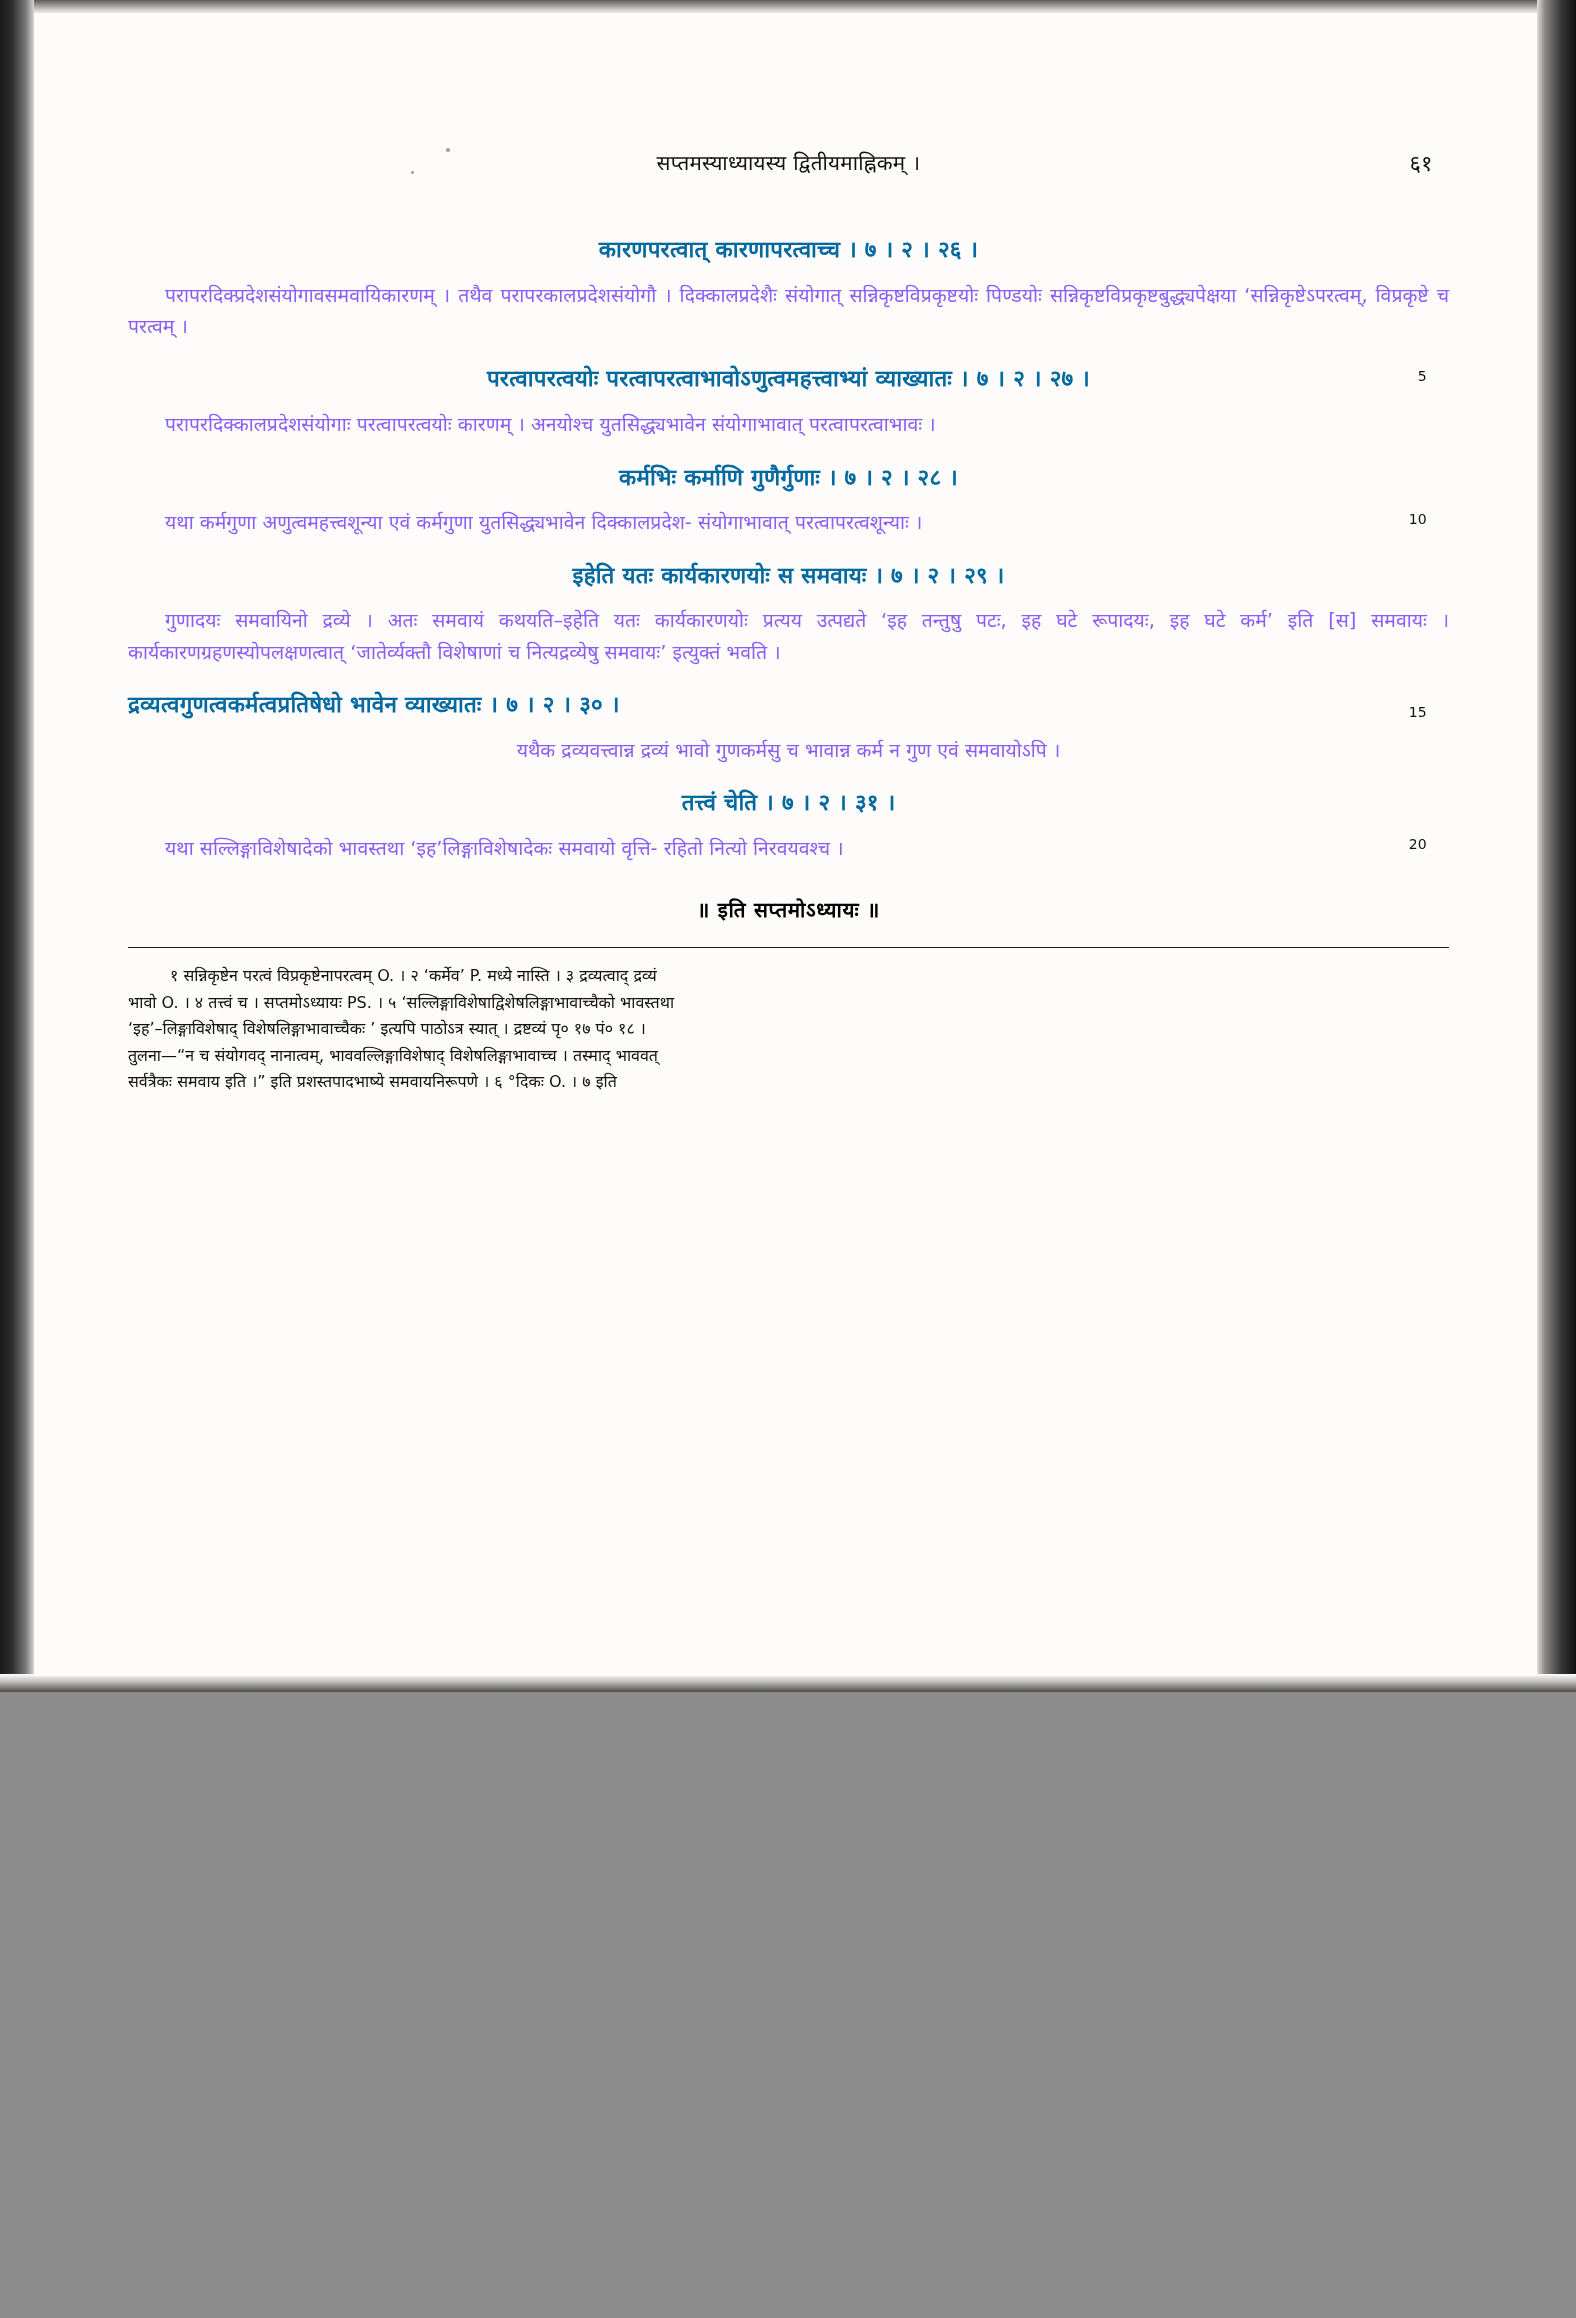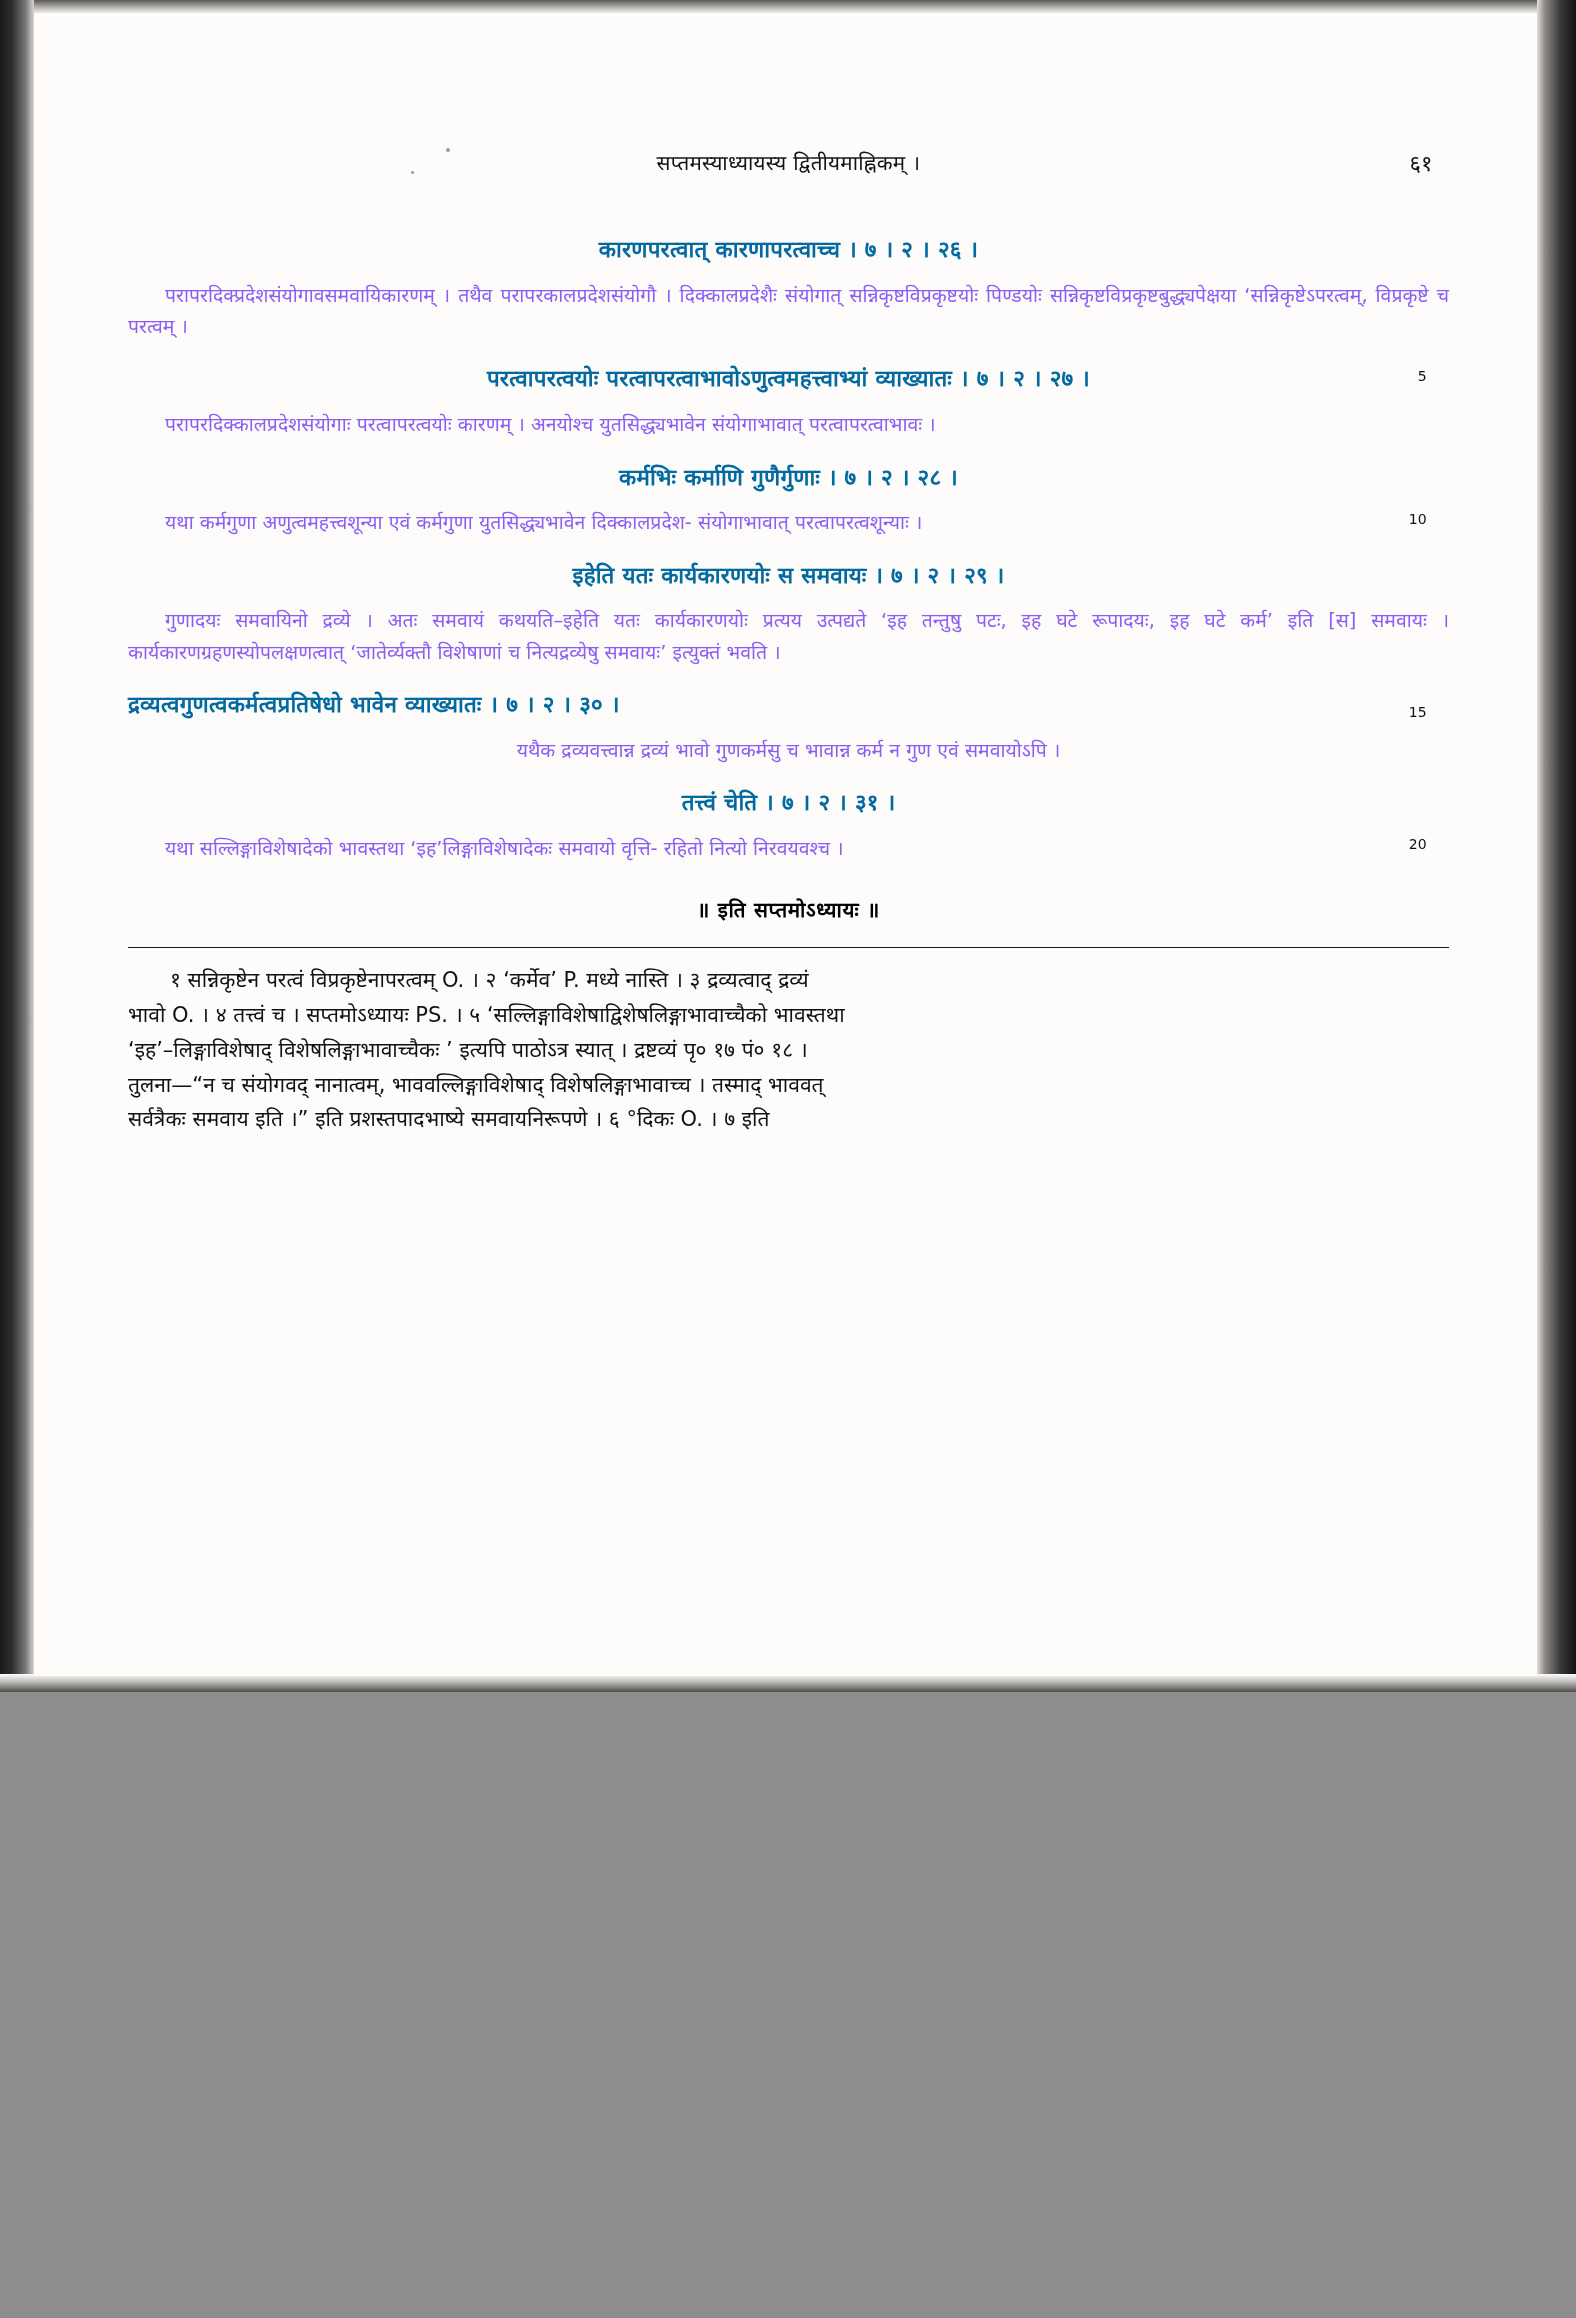--- a/index.html
+++ b/index.html
@@ -125,21 +125,21 @@
   }
 
   
   .fn-rule {
     border: none;
     border-top: 1.2px solid #1b1b1b;
     margin: 23.6px 0 15.3px 0;
     width: 100%;
   }
   .footnotes {
-    font-size: 21px;
+    font-size: 16px;
     line-height: 1.66;
     color: #111;
     text-align: justify;
   }
   .footnotes .fn-first { text-indent: 42px; }
 
   
   .artifact-dot {
     position: absolute;
     background: #9b9b9b;

